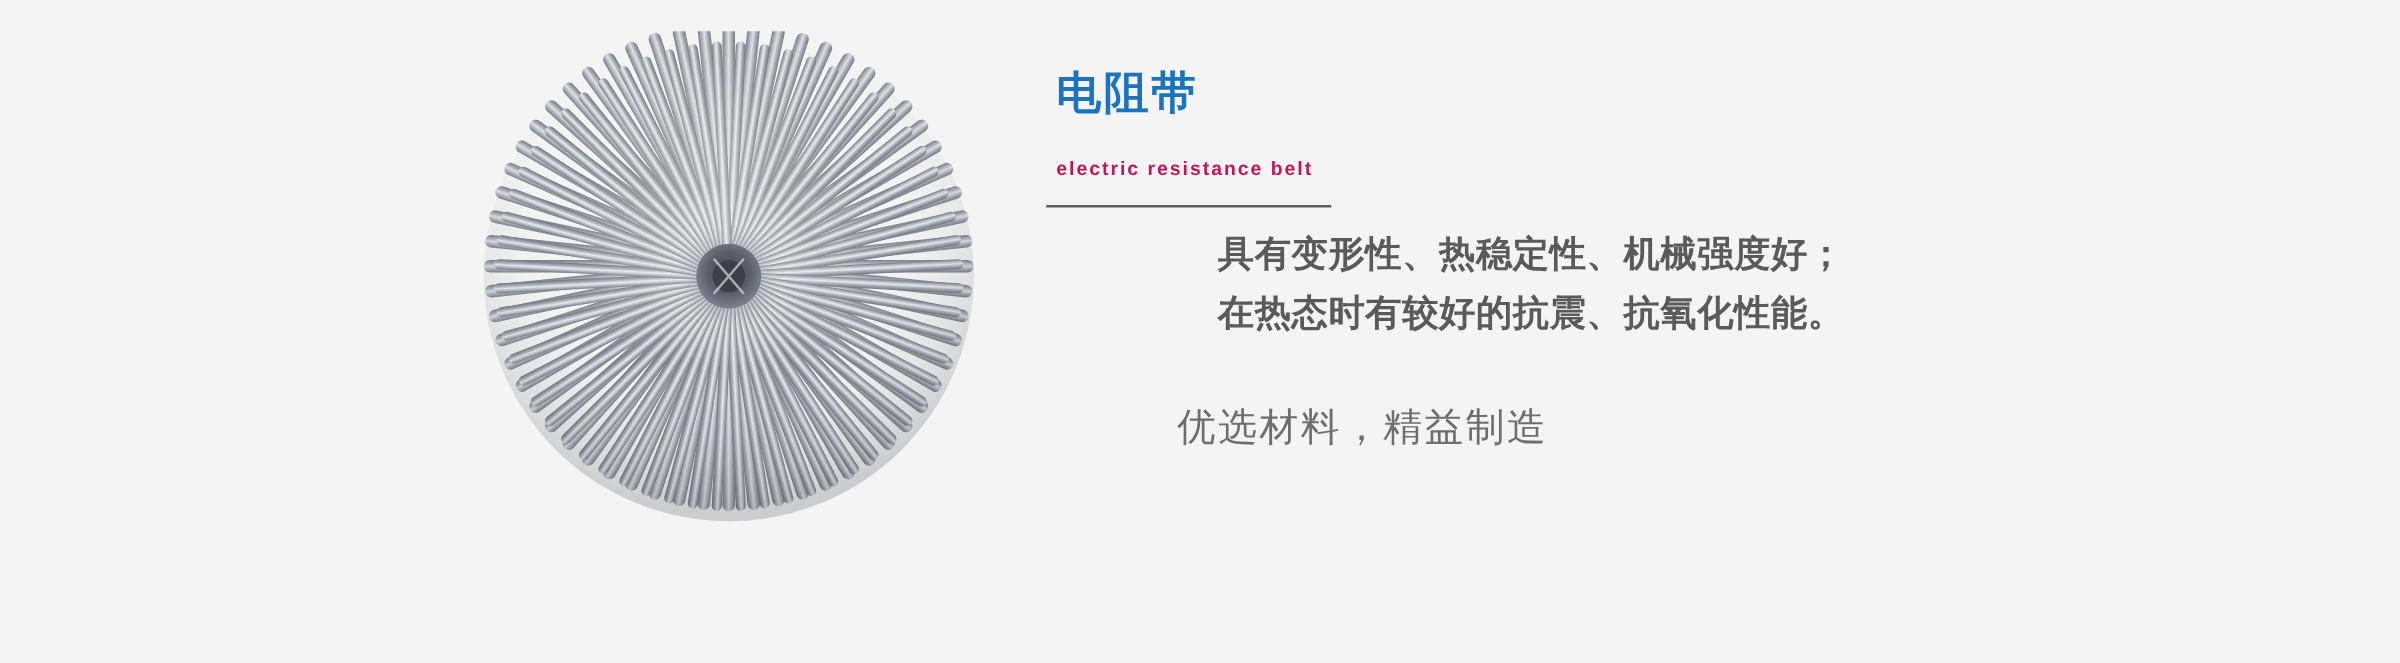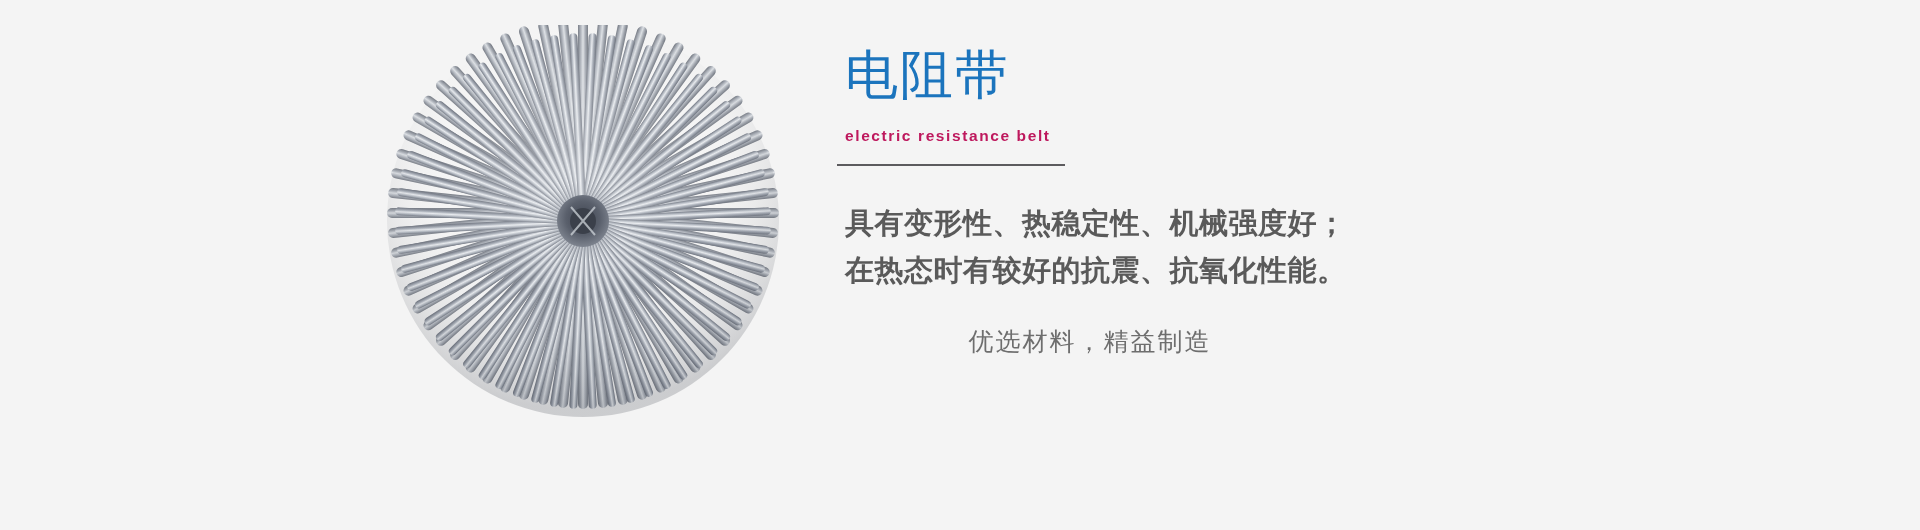--- a/index.html
+++ b/index.html
@@ -40,22 +40,22 @@
   
   #text-column {
     position: absolute;
     left: 845px;
     top: 44px;
     width: 760px;
   }
 
   #title-cn {
     font-family: "DejaVu Sans", "Liberation Sans", sans-serif;
-    font-size: 53px;
-    font-weight: 400;
+    font-size: 36px;
+    font-weight: 700;
     line-height: 62px;
     letter-spacing: 2px;
     color: #1b74bd;
     margin: 0;
     white-space: nowrap;
   }
 
   #title-en {
     font-family: "Liberation Sans", "DejaVu Sans", sans-serif;
     font-size: 15.5px;
@@ -67,21 +67,22 @@
   }
 
   #title-divider {
     width: 228px;
     height: 2px;
     background: #5c5b5e;
     margin: 19px 0 0 -8px;
   }
 
   #body-text {
-    margin: 34px 0 0 0;
+    margin: 14px 0 0 0;
+    text-align: center;
   }
   .body-line {
     font-family: "DejaVu Sans", "Liberation Sans", sans-serif;
     font-size: 29px;
     font-weight: 700;
     line-height: 47px;
     letter-spacing: 0.5px;
     color: #5a5a5a;
     white-space: nowrap;
   }
@@ -89,21 +90,21 @@
   
   #tagline-block {
     position: absolute;
     left: 780px;
     top: 320px;
     width: 620px;
     text-align: center;
   }
   #tagline-cn {
     font-family: "DejaVu Sans", "Liberation Sans", sans-serif;
-    font-size: 25px;
+    font-size: 31px;
     font-weight: 400;
     line-height: 44px;
     letter-spacing: 2px;
     color: #6e6e6e;
     white-space: nowrap;
   }
   #tagline-en {
     font-family: "DejaVu Sans Mono", "Liberation Mono", monospace;
     font-size: 10.5px;
     font-weight: 400;

